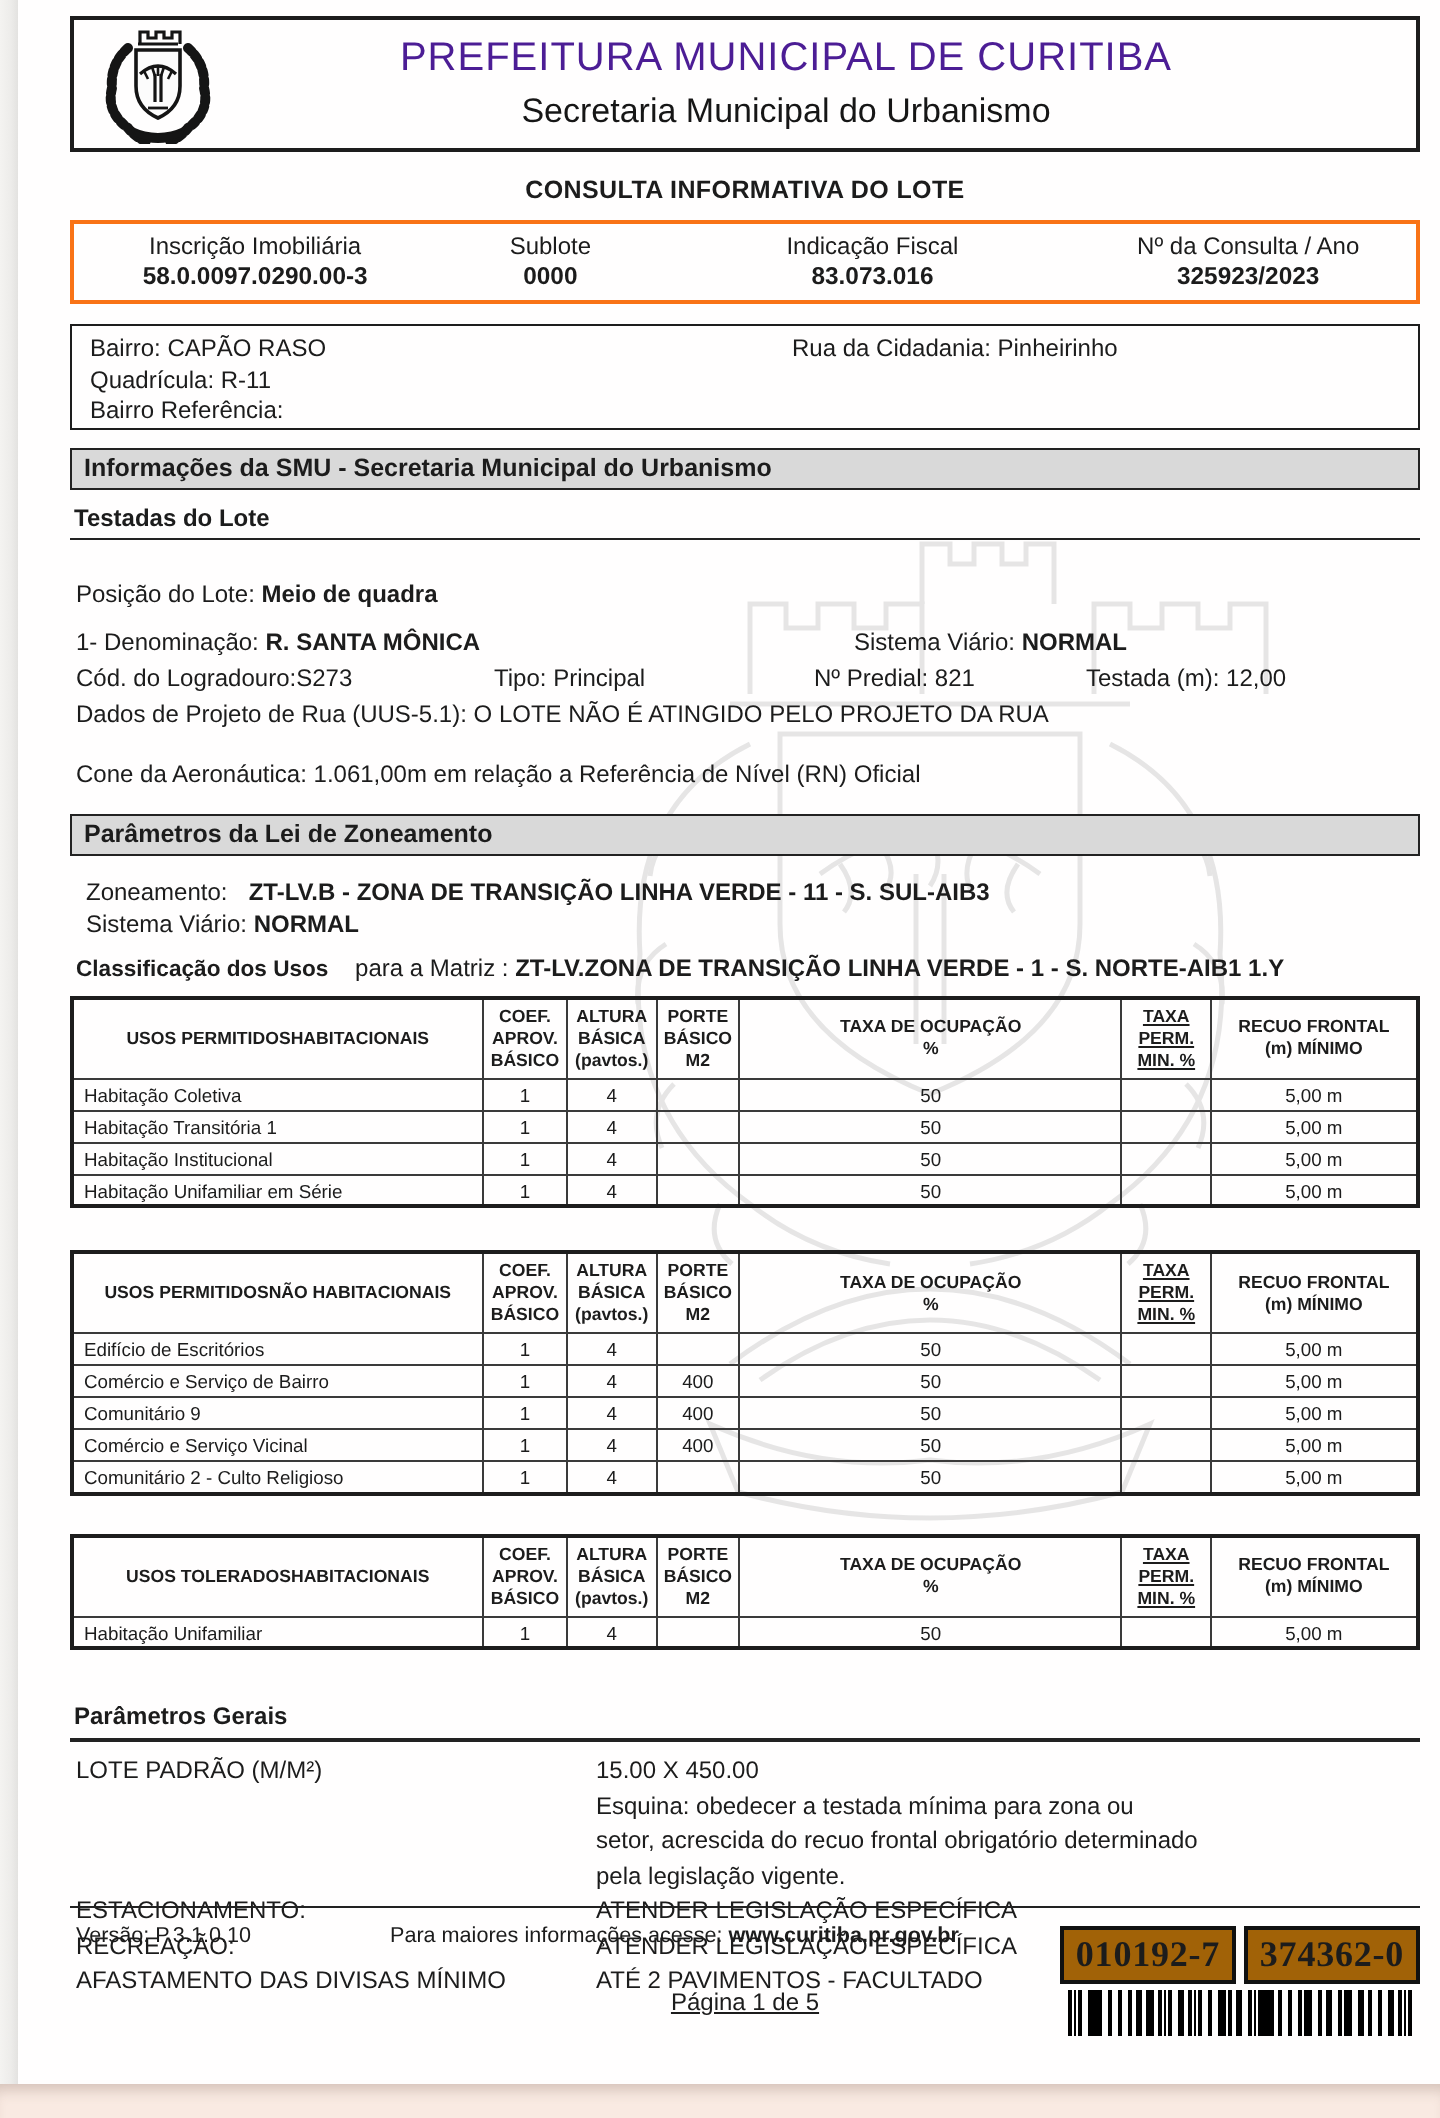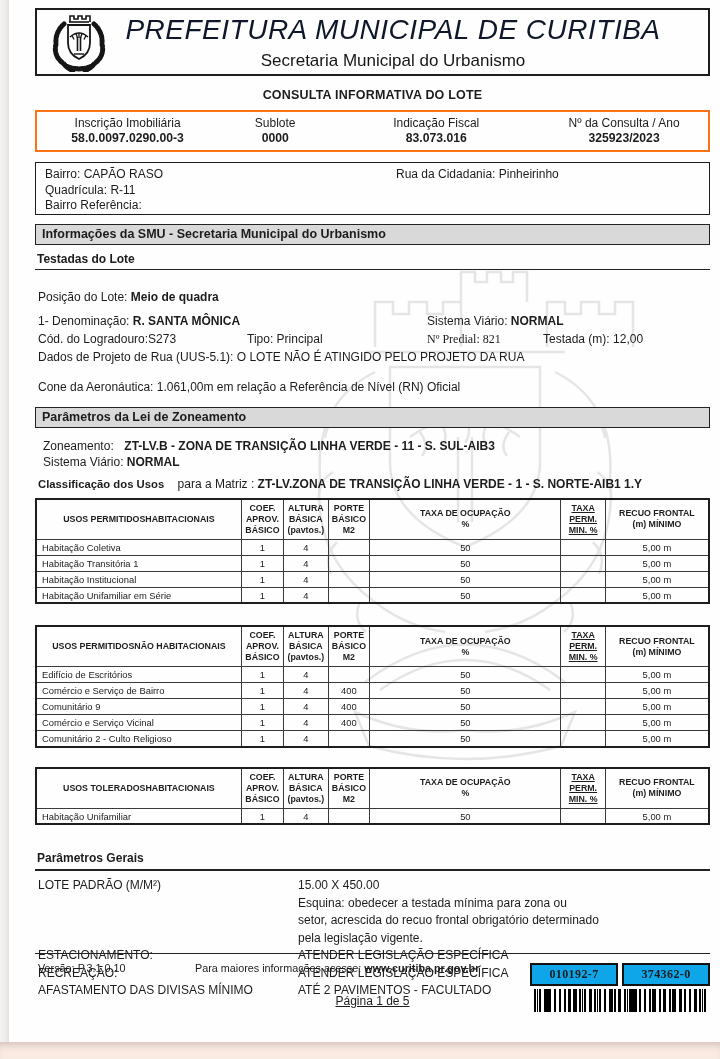--- a/index.html
+++ b/index.html
@@ -14,21 +14,21 @@
 
   .watermark { position:absolute; left:225px; top:252px; width:480px; height:525px;
     opacity:.55; pointer-events:none; }
 
   .content { position:absolute; left:35px; top:8px; width:675px; }
 
   
   .header-box { border:2px solid #1d1d1d; height:68px; display:flex; align-items:center; }
   .logo { width:58px; height:60px; margin-left:13px; flex:none; }
   .header-titles { flex:1; text-align:center; padding-right:30px; }
-  .org-title { color:#0f172a; font-size:28px; letter-spacing:.5px; font-weight:500;font-style:italic; }
+  .org-title { color:#4c1d95; font-size:20px; letter-spacing:.5px; font-weight:500; }
   .dept-title { color:#161616; font-size:17px; margin-top:5px; }
 
   .doc-title { text-align:center; font-weight:bold; font-size:12.5px; margin-top:12px; letter-spacing:.2px; }
 
   
   .registry-box { border:2px solid #f97316; margin-top:8px; display:flex; padding:4px 0 5px; }
   .reg-field { text-align:center; }
   .reg-field:nth-child(1){ width:27%; } .reg-field:nth-child(2){ width:17%; }
   .reg-field:nth-child(3){ width:31%; } .reg-field:nth-child(4){ width:25%; }
   .reg-label { font-size:12px; }
@@ -44,21 +44,21 @@
 
   .sub-title { margin-top:7px; font-weight:bold; font-size:12px; border-bottom:1.3px solid #222; padding:0 2px 3px; }
 
   .line { font-size:12px; padding-left:3px; }
   .b { font-weight:bold; }
   .posicao { margin-top:20px; }
   .denom-row { margin-top:10px; position:relative; }
   .abs-sistema { position:absolute; left:392px; top:0; }
   .cod-row { margin-top:4px; position:relative; }
   .cod-row .tipo { position:absolute; left:212px; top:0; }
-  .cod-row .predial { position:absolute; left:392px; top:0;font-family:Liberation Serif, serif; }
+  .cod-row .predial { position:absolute; left:372px; top:0; }
   .cod-row .testada { position:absolute; left:508px; top:0; }
   .dados-row { margin-top:4px; }
   .cone-row { margin-top:16px; }
 
   .zona-row { margin-top:11px; padding-left:8px; font-size:12px; }
   .zona-row .lbl { display:inline-block; width:78px; }
   .sistema-row2 { margin-top:2px; padding-left:8px; font-size:12px; }
   .class-row { margin-top:8px; font-size:12px; padding-left:3px; }
   .class-row .cl { font-weight:bold; font-size:11.3px; }
   .class-row .pm { margin-left:10px; }
@@ -81,21 +81,21 @@
 
   
   .footer { position:absolute; left:35px; top:953px; width:675px; }
   .footer-rule { border-top:1.6px solid #222; }
   .footer-row { margin-top:8px; display:flex; font-size:10.8px; }
   .version { width:150px; padding-left:3px; }
   .f-info { flex:1; padding-left:10px; }
   .barcode-block { position:absolute; right:0; top:10px; width:180px; }
   .num-boxes { display:flex; gap:4px; }
   .num-box { flex:1; border:2px solid #111; text-align:center; font-family:"Liberation Serif", serif;
-    font-weight:bold; font-size:12px; padding:2px 0; letter-spacing:.4px; background:#0ea5e9; }
+    font-weight:bold; font-size:18px; padding:2px 0; letter-spacing:.4px; background:#a16207; }
   .barcode { margin-top:3px; height:23px; width:172px; margin-left:4px; background-color:#fff;
     background-image:
       repeating-linear-gradient(90deg,#000 0 2px,transparent 2px 5px),
       repeating-linear-gradient(90deg,transparent 0 3px,#000 3px 4px,transparent 4px 9px),
       repeating-linear-gradient(90deg,#000 0 1px,transparent 1px 13px,#000 13px 16px,transparent 16px 21px); }
   .page-num { text-align:center; margin-top:20px; font-size:12px;text-decoration:underline; }
 </style>
 </head>
 <body>
 

